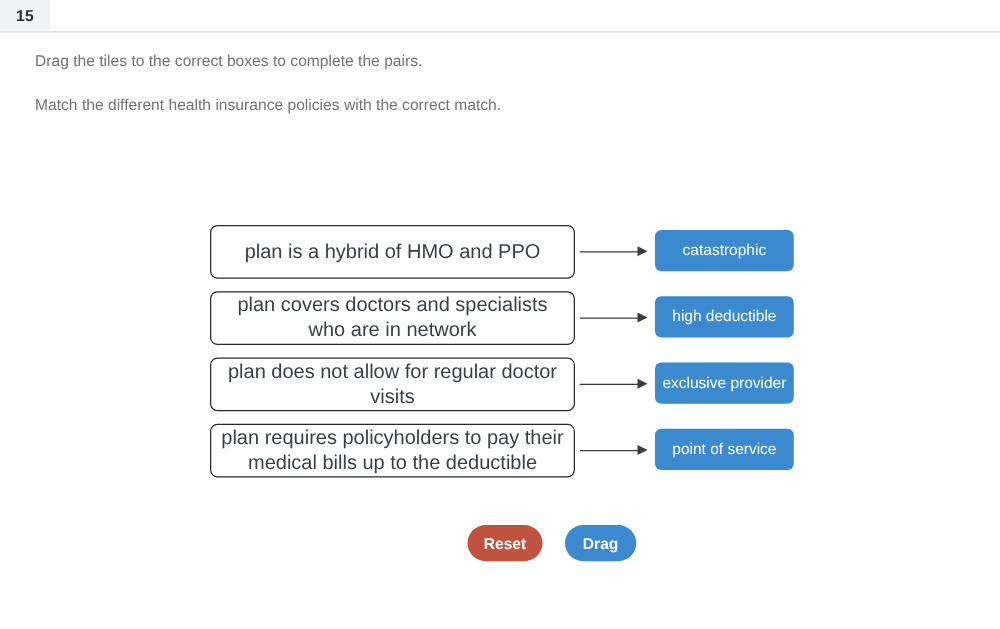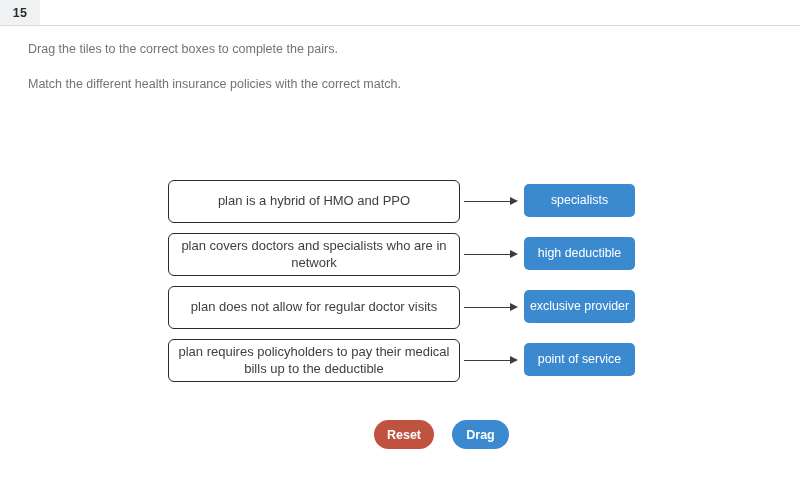--- a/index.html
+++ b/index.html
@@ -81,21 +81,21 @@
     border: 1.6px solid #2a2a2a;
     border-radius: 6px;
     background: #ffffff;
     display: flex;
     align-items: center;
     justify-content: center;
     text-align: center;
     padding: 0 8px;
   }
   .prompt-text {
-    font-size: 13px;
+    font-size: 16px;
     color: #3a3f45;
     line-height: 1.25;
   }
 
   
   .arrow {
     position: absolute;
     left: 464px;
     top: 21px;
     width: 58px;
@@ -194,21 +194,21 @@
 
   <div class="match-row">
     <div class="prompt-box">
       <span class="prompt-text">plan is a hybrid of HMO and PPO</span>
     </div>
     <div class="arrow">
       <div class="arrow-line"></div>
       <div class="arrow-head"></div>
     </div>
     <div class="answer-tile">
-      <span class="answer-text">specialists</span>
+      <span class="answer-text">catastrophic</span>
     </div>
   </div>
 
   <div class="match-row">
     <div class="prompt-box">
       <span class="prompt-text">plan covers doctors and specialists who are in network</span>
     </div>
     <div class="arrow">
       <div class="arrow-line"></div>
       <div class="arrow-head"></div>

